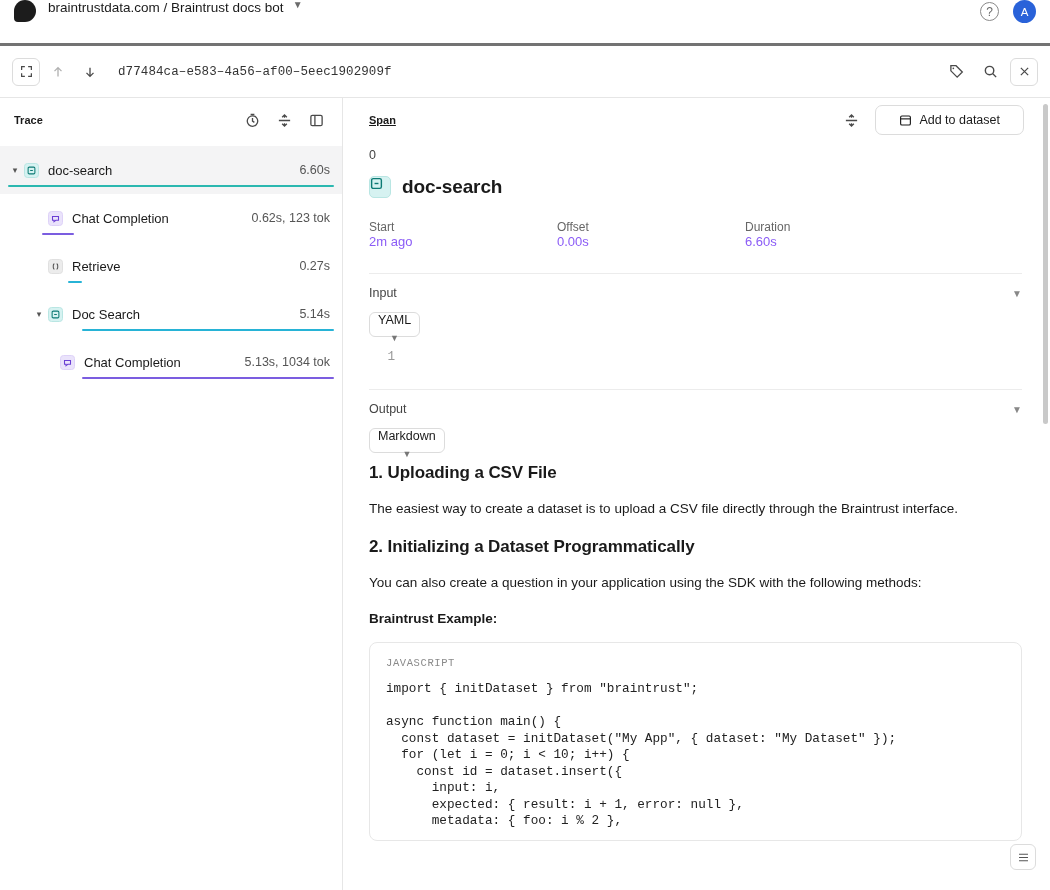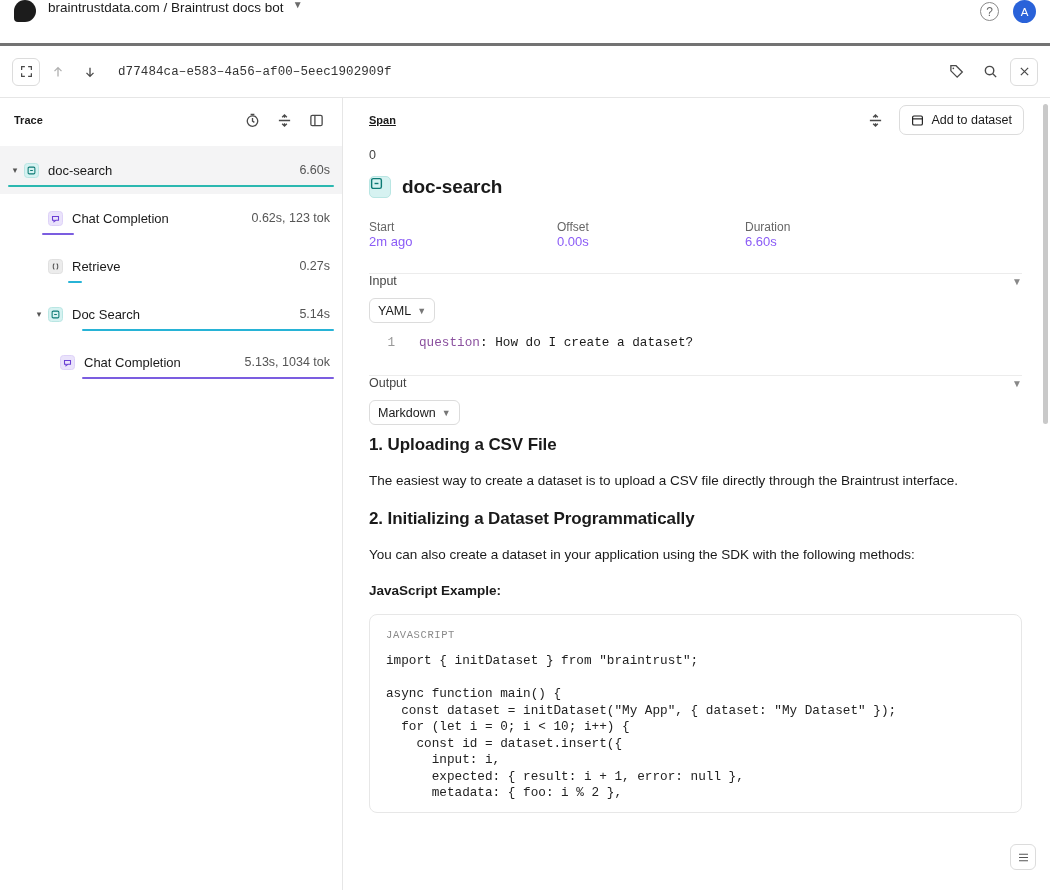--- a/index.html
+++ b/index.html
@@ -228,21 +228,21 @@
     align-items: center;
     gap: 10px;
   }
   .btn {
     height: 30px;
     border: 1px solid #dcdcdc;
     background: #fff;
     border-radius: 7px;
     font-size: 12.5px;
     color: #1a1a1a;
-    padding: 0 11px;
+    padding: 0 23px;
     display: flex;
     align-items: center;
     gap: 7px;
     cursor: pointer;
     font-family: "Liberation Sans", sans-serif;
   }
   .zero {
     font-size: 12.5px;
     color: #444;
     margin: 6px 0 14px 0;
@@ -271,38 +271,40 @@
     margin-bottom: 24px;
   }
   .stat { width: 188px; }
   .stat .k { font-size: 12px; color: #666; }
   .stat .v { font-size: 13px; color: #8b5cf6; }
 
   .section-head {
     display: flex;
     align-items: center;
     border-top: 1px solid #ececec;
+    padding-top: 12px;
     margin-bottom: 10px;
   }
   .section-head .k { font-size: 12.5px; color: #444; }
   .section-head .caret {
     margin-left: auto; color: #888; font-size: 10px;
   }
   .pill {
     height: 25px;
     display: inline-flex;
     align-items: center;
     gap: 6px;
     border: 1px solid #dcdcdc;
     border-radius: 6px;
     background: #fff;
     font-size: 12.5px;
     padding: 0 8px;
     margin-bottom: 10px;
     cursor: pointer;
+    flex-direction: column;
   }
   .codeline {
     display: flex;
     font-family: "Liberation Mono", monospace;
     font-size: 12.7px;
     line-height: 20px;
   }
   .codeline .gutter {
     width: 26px;
     text-align: right;
@@ -575,39 +577,38 @@
       <div class="section-head">
         <span class="k">Input</span>
         <span class="caret">▼</span>
       </div>
       <div class="pill">
         <span>YAML</span>
         <span style="font-size:9px;color:#777;">▼</span>
       </div>
       <div class="codeline" style="margin-bottom:22px;">
         <span class="gutter">1</span>
-        <span><span class="k-key">question</span><span>:&nbsp;</span><span>How do I create a dataset?</span></span>
       </div>
 
       
       <div class="section-head">
         <span class="k">Output</span>
         <span class="caret">▼</span>
       </div>
       <div class="pill">
         <span>Markdown</span>
         <span style="font-size:9px;color:#777;">▼</span>
       </div>
 
       <div class="md">
         <h2>1. Uploading a CSV File</h2>
         <p>The easiest way to create a dataset is to upload a CSV file directly through the Braintrust interface.</p>
         <h2>2. Initializing a Dataset Programmatically</h2>
-        <p>You can also create a dataset in your application using the SDK with the following methods:</p>
-        <div class="bold-line">JavaScript Example:</div>
+        <p>You can also create a question in your application using the SDK with the following methods:</p>
+        <div class="bold-line">Braintrust Example:</div>
       </div>
 
       <div class="codeblock">
         <div class="lang">JAVASCRIPT</div>
         <pre>import { initDataset } from "braintrust";
 
 async function main() {
   const dataset = initDataset("My App", { dataset: "My Dataset" });
   for (let i = 0; i &lt; 10; i++) {
     const id = dataset.insert({

